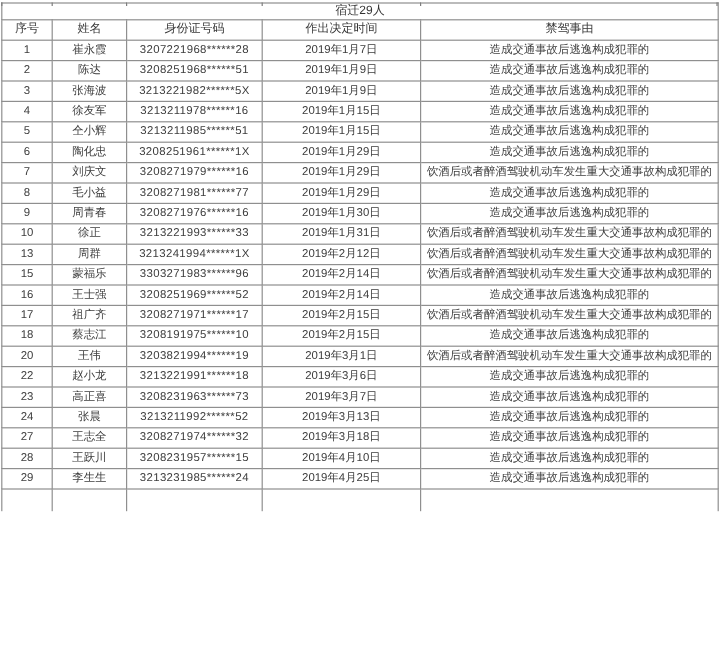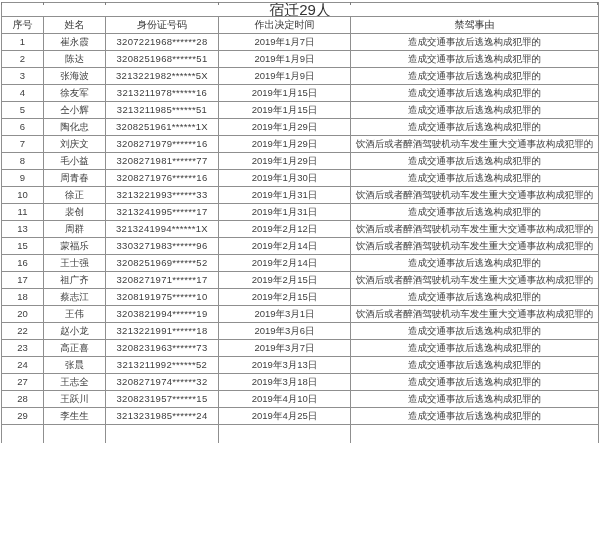--- a/index.html
+++ b/index.html
@@ -20,21 +20,21 @@
   col.c-id{width:113px;}
   col.c-date{width:132px;}
   col.c-reason{width:248px;}
   th,td{
     border:1px solid #8f8f8f;
     padding:0 2px;
     text-align:center;vertical-align:middle;
     color:#3d3d3d;font-weight:normal;
     white-space:nowrap;overflow:hidden;
   }
-  tr.title-row th{height:13px;font-size:15px;line-height:13px;color:#333;}
+  tr.title-row th{height:13px;font-size:10px;line-height:13px;color:#333;}
   tr.header-row th{height:16px;font-size:10px;line-height:16px;color:#383838;}
   tbody td{height:16px;font-size:9.5px;line-height:16px;}
   td.id-cell{letter-spacing:0.3px;font-size:9.5px;}
   tr.partial-row td{height:18px;border-bottom:none;}
 </style>
 </head>
 <body>
 
 <div class="sheet">
 
@@ -139,27 +139,20 @@
     </tr>
 
     <tr>
       <td>10</td>
       <td>徐正</td>
       <td class="id-cell">3213221993******33</td>
       <td>2019年1月31日</td>
       <td>饮酒后或者醉酒驾驶机动车发生重大交通事故构成犯罪的</td>
     </tr>
 
-    <tr>
-      <td>11</td>
-      <td>裴创</td>
-      <td class="id-cell">3213241995******17</td>
-      <td>2019年1月31日</td>
-      <td>造成交通事故后逃逸构成犯罪的</td>
-    </tr>
 
 
     <tr>
       <td>13</td>
       <td>周群</td>
       <td class="id-cell">3213241994******1X</td>
       <td>2019年2月12日</td>
       <td>饮酒后或者醉酒驾驶机动车发生重大交通事故构成犯罪的</td>
     </tr>
 

